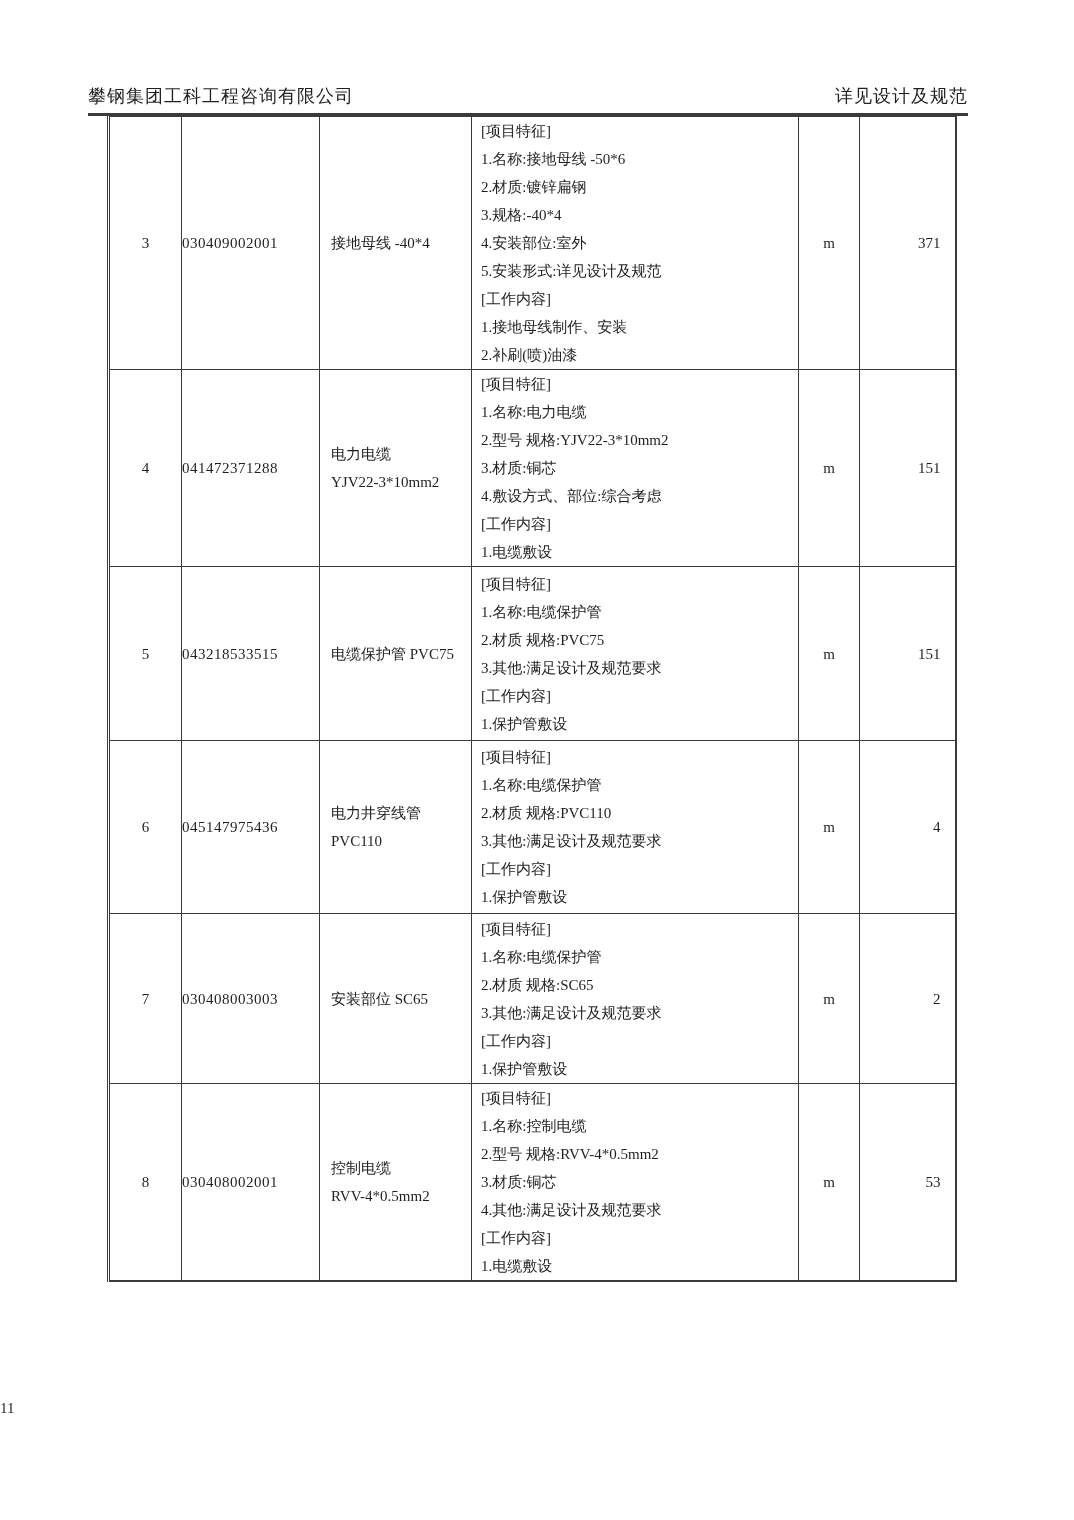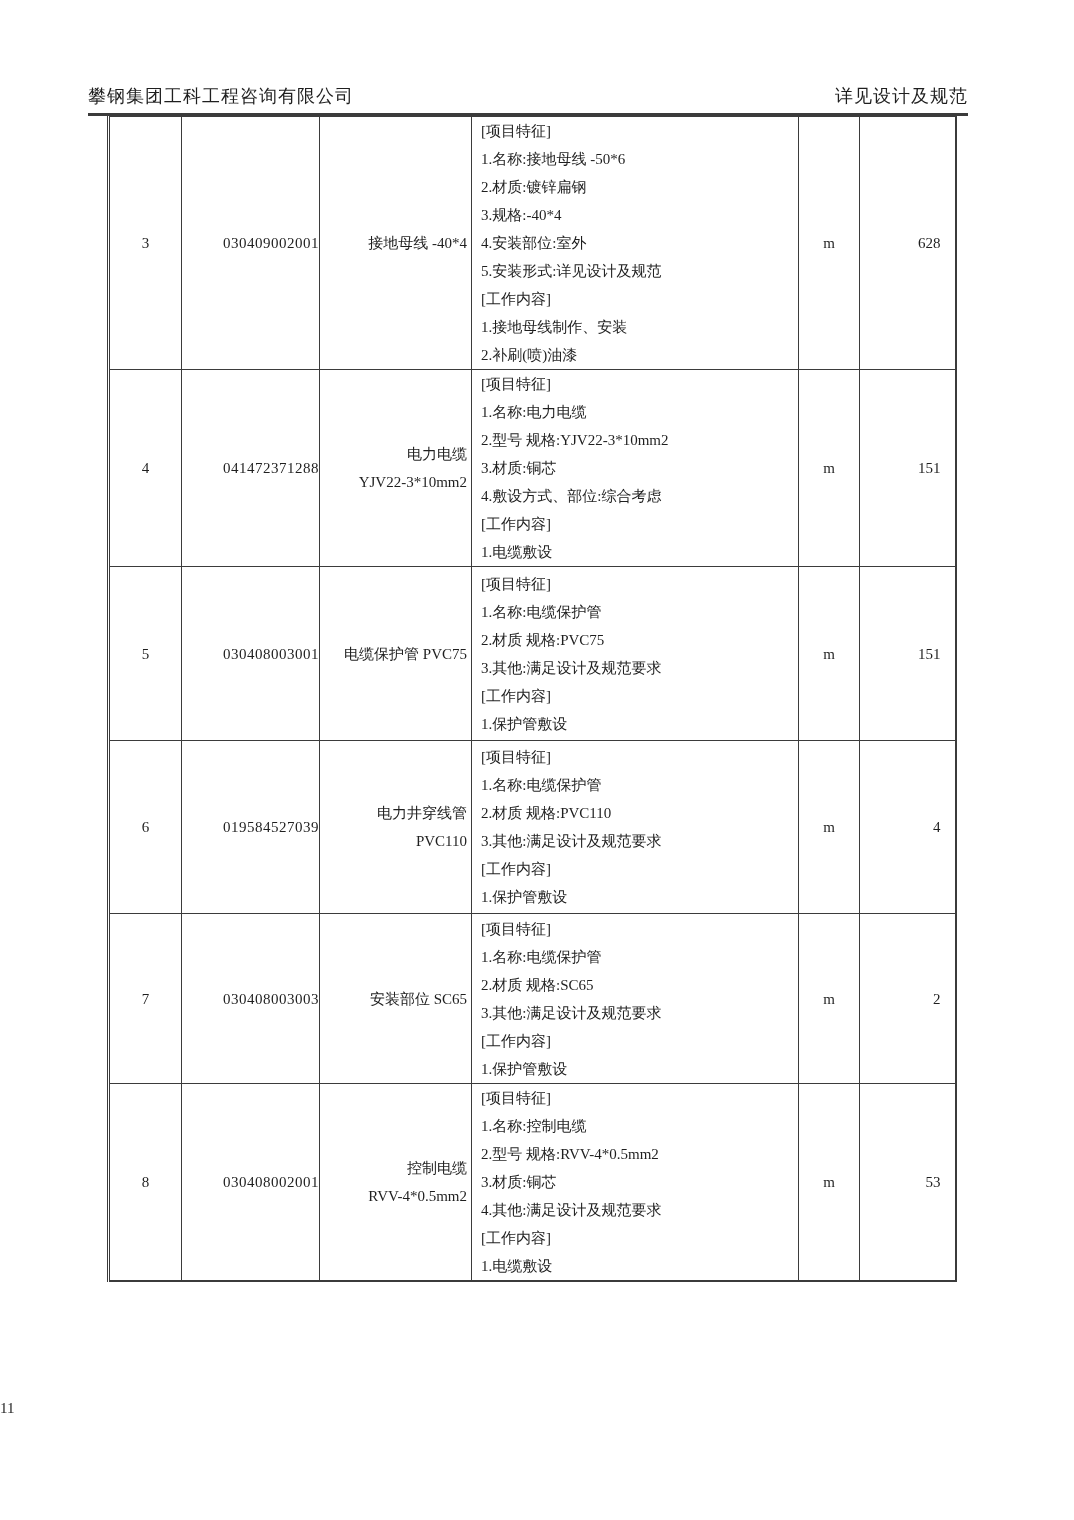--- a/index.html
+++ b/index.html
@@ -26,22 +26,22 @@
     font-size:15px; color:var(--ink);
   }
   table.boq td {
     border:1px solid var(--line);
     vertical-align:middle;
     line-height:28px;
     overflow:hidden;
   }
   table.boq { border-left:3px double var(--line); border-right:2px solid var(--line); border-bottom:2px solid var(--line); border-top:none; }
   td.c-serial { text-align:center; }
-  td.c-code   { text-align:right; letter-spacing:0.5px; }
-  td.c-name   { text-align:right; padding-left:11px; padding-right:4px; white-space:pre-line; }
+  td.c-code   { text-align:left; letter-spacing:0.5px; }
+  td.c-name   { text-align:left; padding-left:11px; padding-right:4px; white-space:pre-line; }
   td.c-feat   { text-align:left; padding-left:9px;  padding-right:4px; white-space:pre-line; }
   td.c-unit   { text-align:center; }
   td.c-qty    { text-align:right; padding-right:14px; }
   .page-number {
     position:absolute; left:0; top:1400px; width:100%;
     text-align:left; font-size:15px;
   }
 </style>
 </head>
 <body>
@@ -71,53 +71,53 @@
         <td class="c-feat">[项目特征]
 1.名称:接地母线 -50*6
 2.材质:镀锌扁钢
 3.规格:-40*4
 4.安装部位:室外
 5.安装形式:详见设计及规范
 [工作内容]
 1.接地母线制作、安装
 2.补刷(喷)油漆</td>
         <td class="c-unit">m</td>
-        <td class="c-qty">628</td>
+        <td class="c-qty">371</td>
       </tr>
       <tr style="height:178px">
         <td class="c-serial">4</td>
         <td class="c-code">041472371288</td>
         <td class="c-name">电力电缆
 YJV22-3*10mm2</td>
         <td class="c-feat">[项目特征]
 1.名称:电力电缆
 2.型号 规格:YJV22-3*10mm2
 3.材质:铜芯
 4.敷设方式、部位:综合考虑
 [工作内容]
 1.电缆敷设</td>
         <td class="c-unit">m</td>
         <td class="c-qty">151</td>
       </tr>
       <tr style="height:174px">
         <td class="c-serial">5</td>
-        <td class="c-code">030408003001</td>
+        <td class="c-code">043218533515</td>
         <td class="c-name">电缆保护管 PVC75</td>
         <td class="c-feat">[项目特征]
 1.名称:电缆保护管
 2.材质 规格:PVC75
 3.其他:满足设计及规范要求
 [工作内容]
 1.保护管敷设</td>
         <td class="c-unit">m</td>
         <td class="c-qty">151</td>
       </tr>
       <tr style="height:173px">
         <td class="c-serial">6</td>
-        <td class="c-code">019584527039</td>
+        <td class="c-code">045147975436</td>
         <td class="c-name">电力井穿线管
 PVC110</td>
         <td class="c-feat">[项目特征]
 1.名称:电缆保护管
 2.材质 规格:PVC110
 3.其他:满足设计及规范要求
 [工作内容]
 1.保护管敷设</td>
         <td class="c-unit">m</td>
         <td class="c-qty">4</td>

